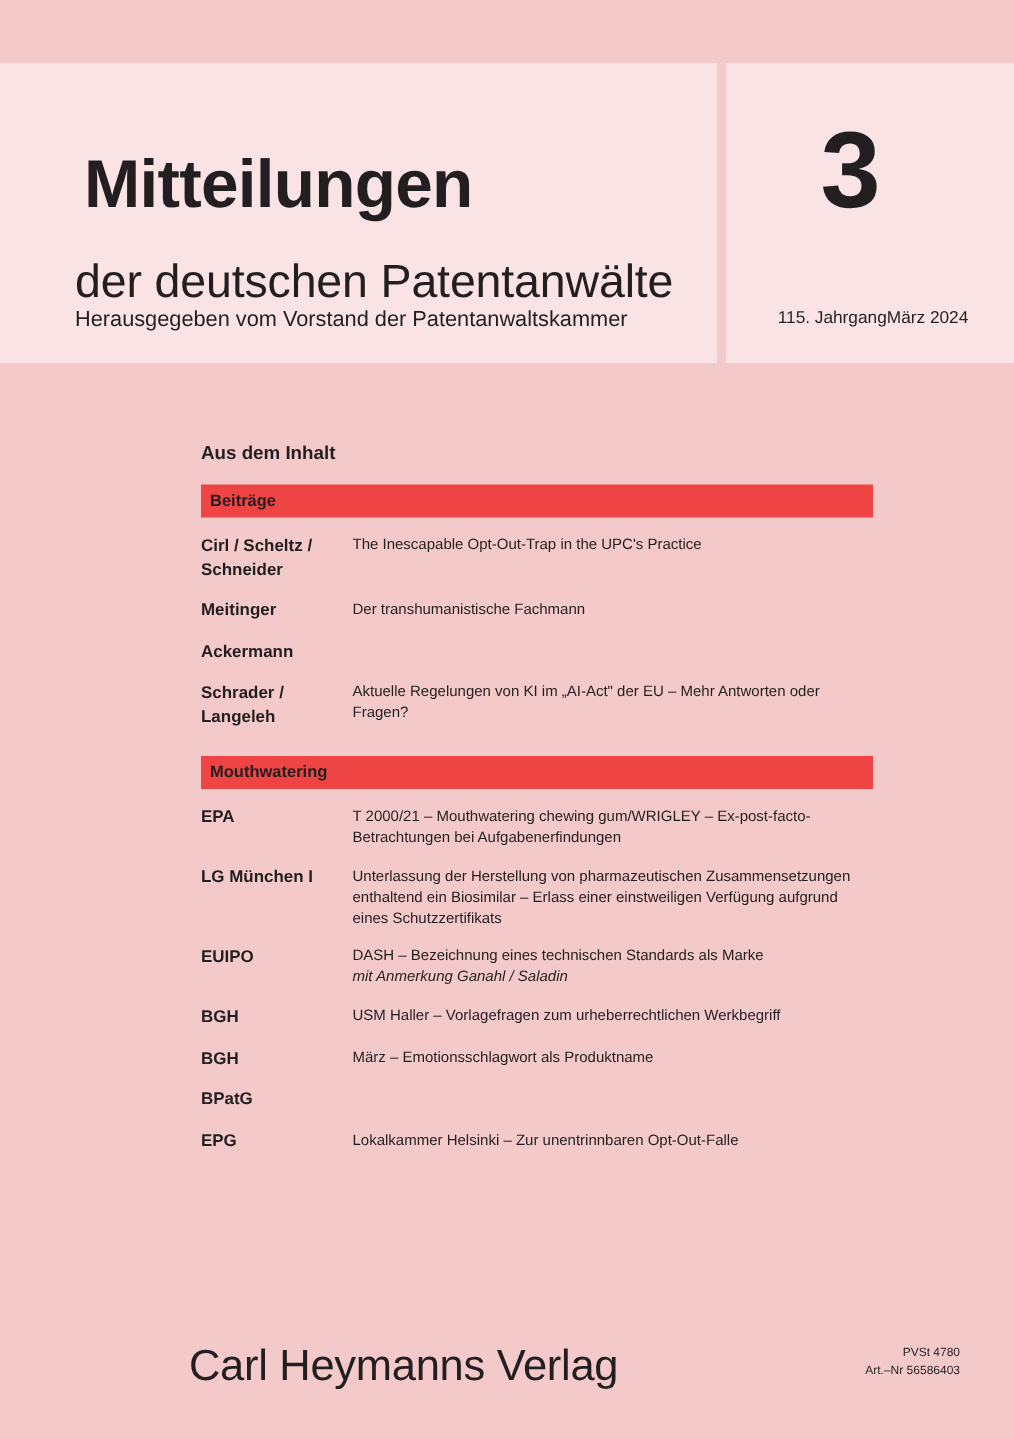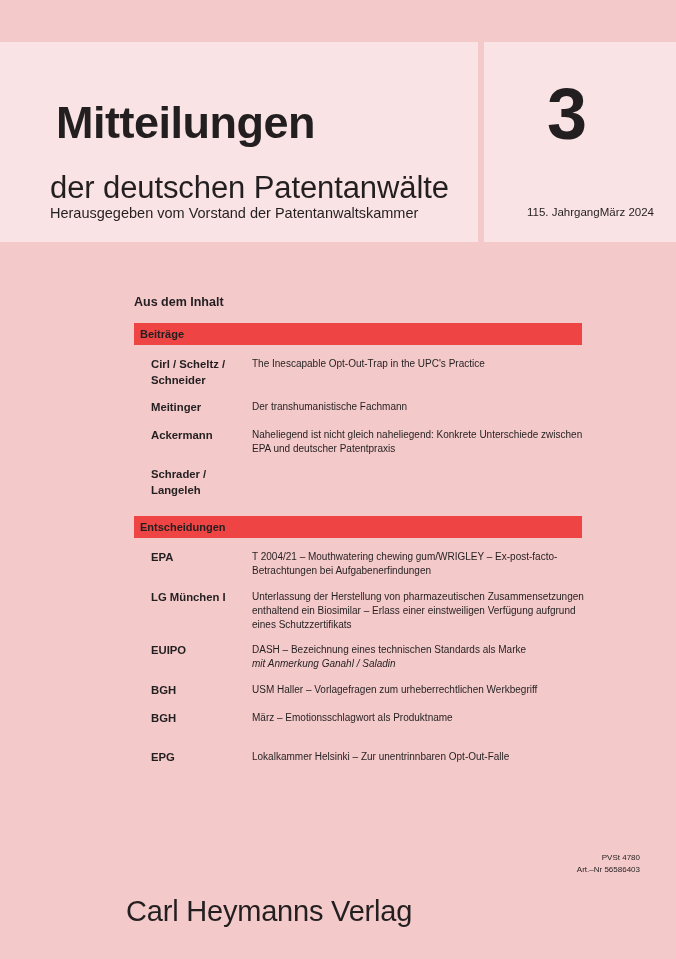--- a/index.html
+++ b/index.html
@@ -86,21 +86,21 @@
   }
   .issue-meta {
     position: absolute;
     left: 0;
     top: 164px;
     width: 192px;
     box-sizing: border-box;
     padding-left: 26px;
     padding-right: 22px;
     display: flex;
-    justify-content: flex-end;
+    justify-content: center;
     font-size: 11.5px;
     color: #231f20;
   }
 
   
   .contents {
     position: absolute;
     left: 0;
     top: 295px;
     width: 676px;
@@ -117,21 +117,20 @@
     width: 448px;
     background: #ef4444;
     box-sizing: border-box;
     padding: 5px 0 5px 6px;
     font-size: 11px;
     font-weight: bold;
     color: #231f20;
   }
   .entries {
     margin-top: 6px;
-    padding-left: 17px;
   }
   .entry {
     display: flex;
     margin-left: 134px;
     width: 448px;
     padding: 6px 0 6px 0;
     box-sizing: border-box;
   }
   .entry-author {
     width: 101px;
@@ -160,21 +159,21 @@
     left: 126px;
     top: 895px;
     font-size: 29px;
     color: #231f20;
     letter-spacing: -0.2px;
     text-align: right;
   }
   .footer-codes {
     position: absolute;
     right: 36px;
-    top: 852px;
+    top: 896px;
     text-align: right;
     font-size: 8px;
     color: #231f20;
     line-height: 1.45;
   }
 </style>
 </head>
 <body>
 
 <div class="masthead">
@@ -200,34 +199,34 @@
     <div class="entry">
       <div class="entry-author">Cirl / Scheltz / Schneider</div>
       <div class="entry-title">The Inescapable Opt-Out-Trap in the UPC's Practice</div>
     </div>
     <div class="entry">
       <div class="entry-author">Meitinger</div>
       <div class="entry-title">Der transhumanistische Fachmann</div>
     </div>
     <div class="entry">
       <div class="entry-author">Ackermann</div>
-      <div class="entry-title">Naheliegend ist nicht gleich naheliegend: Konkrete Unterschiede zwischen EPA und deutscher Patentpraxis</div>
     </div>
     <div class="entry">
       <div class="entry-author">Schrader / Langeleh</div>
+      <div class="entry-title">Aktuelle Regelungen von KI im „AI-Act" der EU – Mehr Antworten oder Fragen?</div>
     </div>
   </div>
 
   <div class="spacer-band"></div>
 
-  <div class="section-band">Entscheidungen</div>
+  <div class="section-band">Mouthwatering</div>
   <div class="entries">
     <div class="entry">
       <div class="entry-author">EPA</div>
-      <div class="entry-title">T 2004/21 – Mouthwatering chewing gum/WRIGLEY – Ex-post-facto-Betrachtungen bei Aufgabenerfindungen</div>
+      <div class="entry-title">T 2000/21 – Mouthwatering chewing gum/WRIGLEY – Ex-post-facto-Betrachtungen bei Aufgabenerfindungen</div>
     </div>
     <div class="entry">
       <div class="entry-author">LG München I</div>
       <div class="entry-title">Unterlassung der Herstellung von pharmazeutischen Zusammensetzungen enthaltend ein Biosimilar – Erlass einer einstweiligen Verfügung aufgrund eines Schutzzertifikats</div>
     </div>
     <div class="entry">
       <div class="entry-author">EUIPO</div>
       <div class="entry-title">
         <span>DASH – Bezeichnung eines technischen Standards als Marke</span><br>
         <span class="ital">mit Anmerkung Ganahl / Saladin</span>
@@ -235,20 +234,21 @@
     </div>
     <div class="entry">
       <div class="entry-author">BGH</div>
       <div class="entry-title">USM Haller – Vorlagefragen zum urheberrechtlichen Werkbegriff</div>
     </div>
     <div class="entry">
       <div class="entry-author">BGH</div>
       <div class="entry-title">März – Emotionsschlagwort als Produktname</div>
     </div>
     <div class="entry">
+      <div class="entry-author">BPatG</div>
     </div>
     <div class="entry">
       <div class="entry-author">EPG</div>
       <div class="entry-title">Lokalkammer Helsinki – Zur unentrinnbaren Opt-Out-Falle</div>
     </div>
   </div>
 </div>
 
 <div class="publisher">Carl Heymanns Verlag</div>
 <div class="footer-codes">

